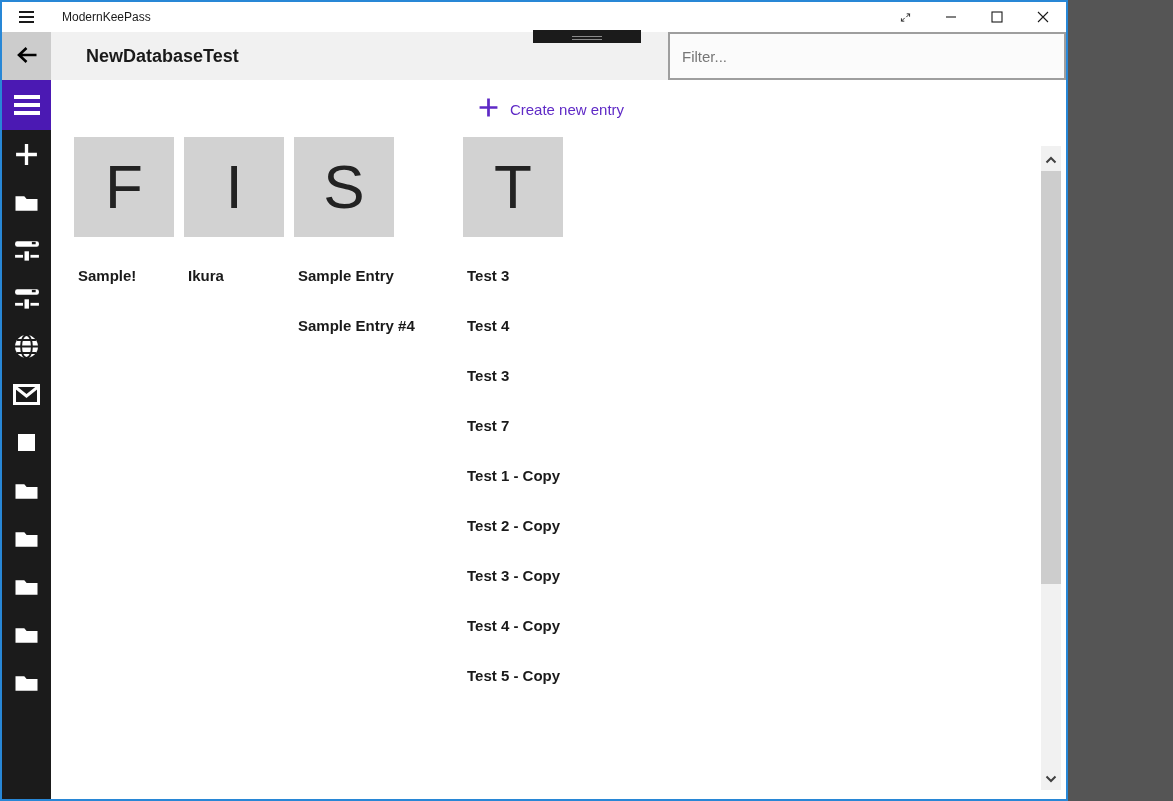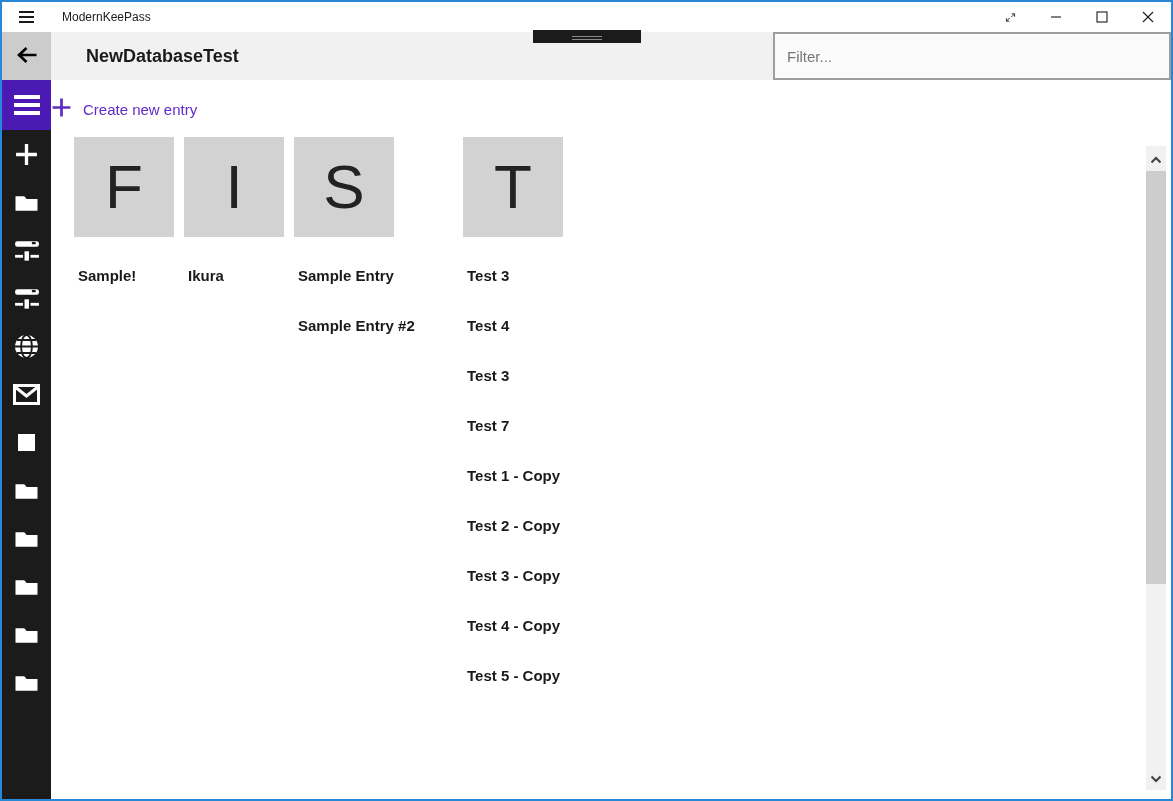--- a/index.html
+++ b/index.html
@@ -1,18 +1,18 @@
 <!DOCTYPE html>
 <html style="--accent-purple: #4b19b3; --link-purple: #5f2ac6; --window-border-blue: #2887d6; --sidebar-bg: #1b1b1b; --tile-bg: #d2d2d2; --header-bg: #f1f1f1; --back-button-bg: #cccccc;"><head>
 <meta charset="utf-8">
 <style>
   * { margin:0; padding:0; box-sizing:border-box; }
   html,body { width:1173px; height:801px; font-family:"Liberation Sans", sans-serif; background:#555; }
   .window {
-    width:1173px; height:801px;
+    width:1068px; height:801px;
     border:2px solid var(--window-border-blue, #2887d6);
     background:#fff; position:relative; overflow:hidden;
   }
   
   .titlebar { height:30px; background:#fff; display:flex; align-items:center; position:relative; }
   .tb-menu { width:48px; display:flex; justify-content:center; align-items:center; cursor:pointer; }
   .tb-menu .bars { display:flex; flex-direction:column; gap:3px; }
   .tb-menu .bars i { display:block; width:15px; height:2px; background:#1a1a1a; }
   .tb-title { font-size:12px; color:#1a1a1a; margin-left:12px; }
   .tb-controls { margin-left:auto; display:flex; height:100%; }
@@ -33,21 +33,21 @@
   
   .body { display:flex; height:719px; }
   .sidebar { width:49px; background:var(--sidebar-bg, #1b1b1b); display:flex; flex-direction:column; flex-shrink:0; }
   .side-menu { width:49px; height:50px; background:var(--accent-purple, #4b19b3); border:none; display:flex; align-items:center; justify-content:center; cursor:pointer; }
   .side-menu .bars { display:flex; flex-direction:column; gap:4px; }
   .side-menu .bars i { display:block; width:26px; height:4px; background:#fff; }
   .side-item { width:49px; height:48px; background:transparent; border:none; display:flex; align-items:center; justify-content:center; cursor:pointer; }
   .side-item .icon { display:flex; align-items:center; justify-content:center; }
   
   .main { flex:1; background:#fff; position:relative; }
-  .create-row { display:flex; justify-content:flex-start; padding:17px 15px 0 0; }
+  .create-row { display:flex; justify-content:center; padding:17px 15px 0 0; }
   .create-btn { display:flex; align-items:center; gap:11px; background:transparent; border:none; cursor:pointer; }
   .create-btn .label { font-size:15px; color:var(--link-purple, #5f2ac6); }
   
   .groups { display:flex; align-items:flex-start; padding-left:23px; margin-top:16px; }
   .group { display:flex; flex-direction:column; margin-right:10px; }
   .group-2 { width:134px; }            
   .group-3 { margin-left:25px; }       
   .tile { width:100px; height:100px; background:var(--tile-bg, #d2d2d2); display:flex; align-items:center; justify-content:center; cursor:pointer; margin-bottom:13px; }
   .tile span { font-size:62px; font-weight:300; color:#222; line-height:1; }
   .entry { height:50px; display:flex; align-items:center; padding-left:4px; font-size:15px; font-weight:600; color:#1a1a1a; white-space:nowrap; cursor:pointer; }
@@ -252,21 +252,21 @@
             <div class="tile">
               <span>I</span>
             </div>
             <div class="entry">Ikura</div>
           </div>
           <div class="group group-2">
             <div class="tile">
               <span>S</span>
             </div>
             <div class="entry">Sample Entry</div>
-            <div class="entry">Sample Entry #2</div>
+            <div class="entry">Sample Entry #4</div>
           </div>
           <div class="group group-3">
             <div class="tile">
               <span>T</span>
             </div>
             <div class="entry">Test 3</div>
             <div class="entry">Test 4</div>
             <div class="entry">Test 3</div>
             <div class="entry">Test 7</div>
             <div class="entry">Test 1 - Copy</div>

